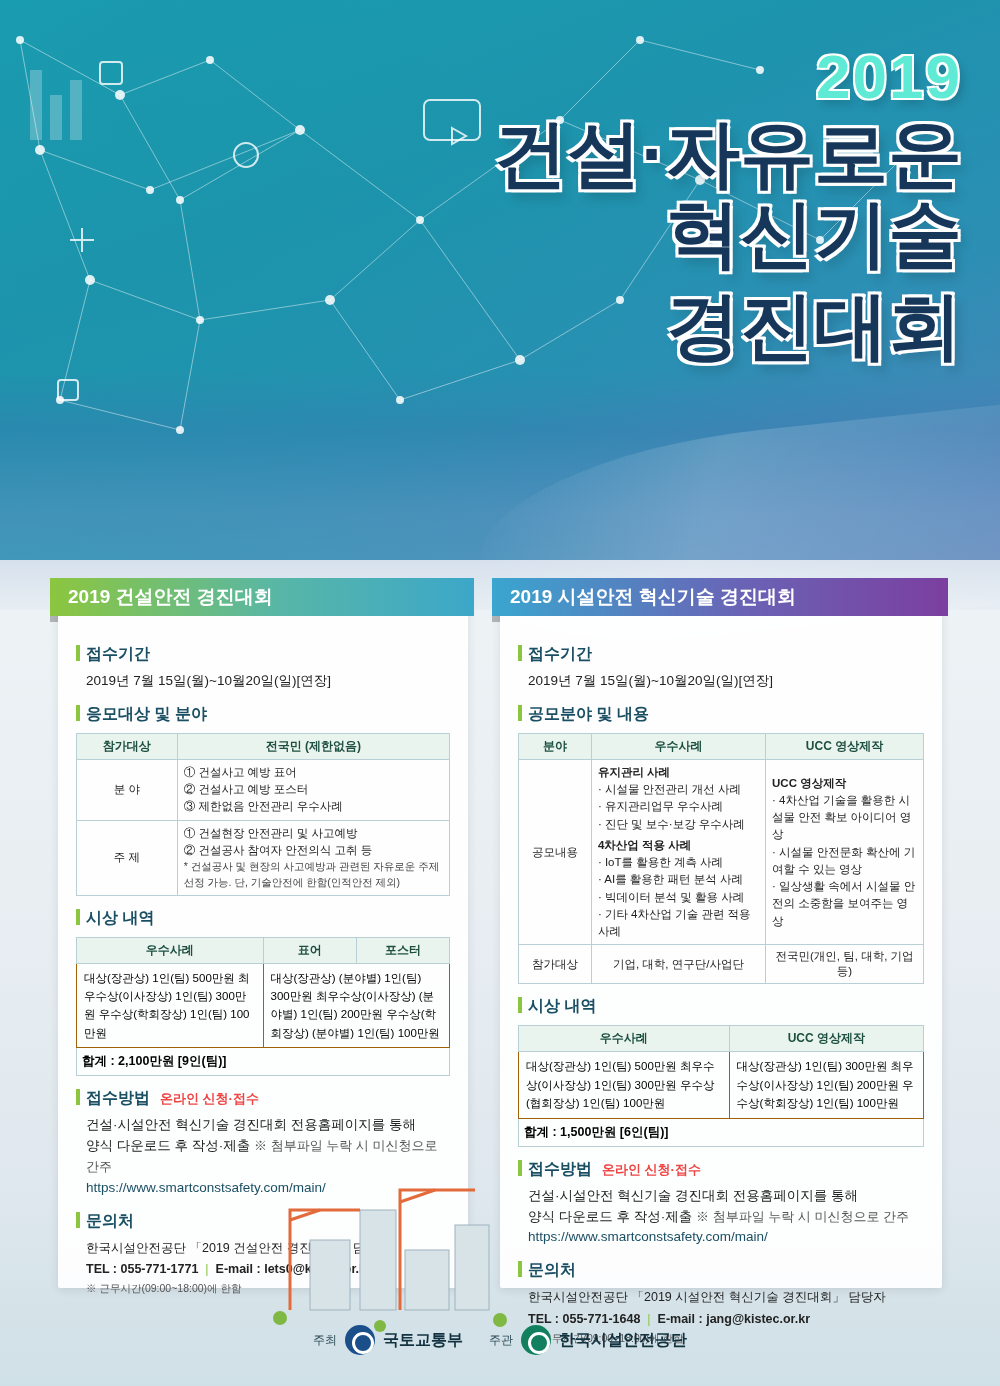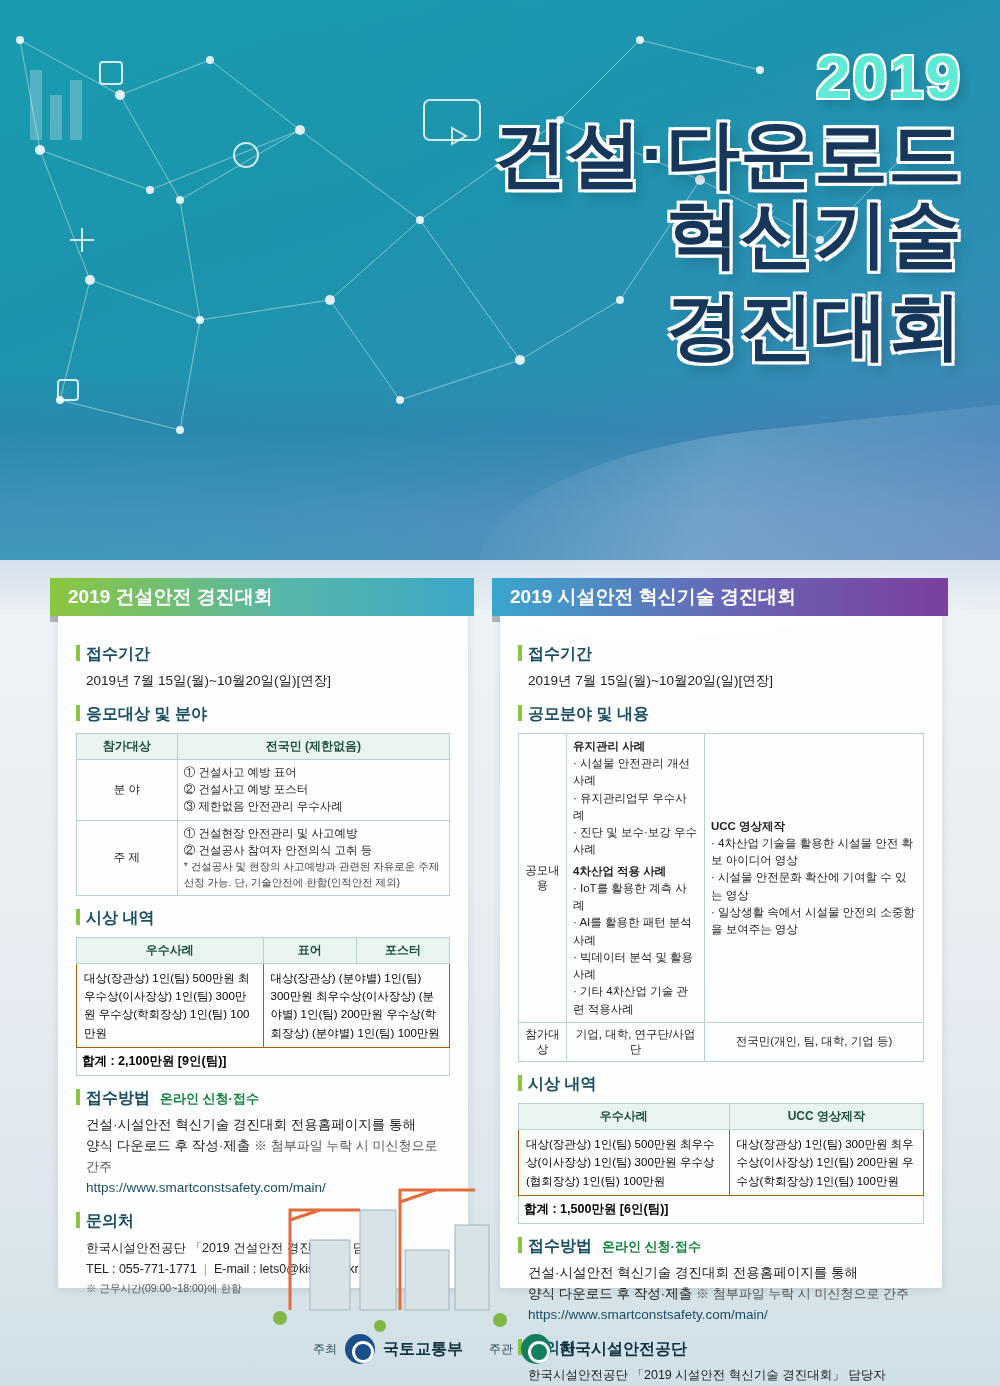--- a/index.html
+++ b/index.html
@@ -85,45 +85,45 @@
   .panel-body { padding:6px 18px 10px 18px; }
 
   .sec { margin-top:12px; }
   .sec-title {
     font-size:16px; font-weight:bold; color:#1a4f63; padding-left:10px; position:relative;
     display:flex; align-items:baseline; gap:10px;
   }
   .sec-title::before {
     content:""; position:absolute; left:0; top:1px; width:4px; height:16px; background:#8cc63f;
   }
-  .sec-title .sub { font-size:13px; font-weight:bold; color:#15803d;text-align:right; }
+  .sec-title .sub { font-size:13px; font-weight:bold; color:#ef4444;text-align:right; }
   .sec-text { font-size:13.5px; color:#222; margin-top:6px; padding-left:10px; line-height:1.55; }
   .sec-text .small { font-size:13px; color:#555; }
 
   table.t { width:100%; border-collapse:collapse; margin-top:8px; font-size:11.5px; color:#222;border-radius:31px; }
   table.t th, table.t td { border:1px solid #b9cfd6; padding:4px 6px; vertical-align:middle; }
   table.t th { background:#eaf4ee; font-weight:bold; text-align:center; color:#1d4f41; font-size:12px; }
   table.t td.c { text-align:center; }
   table.t td .li { display:block; line-height:1.5; }
   .note { font-size:10.5px; color:#444; }
 
   .award-tbl { width:100%; border-collapse:collapse; margin-top:8px; font-size:11.5px; }
   .award-tbl th { border:1px solid #b9cfd6; background:#eaf4ee; color:#1d4f41; font-weight:bold; padding:4px; text-align:center; font-size:12px;}
   .award-tbl td { border:1px solid #a16207; padding:5px 7px; line-height:1.6; }
   .award-total { border:1px solid #b9cfd6; border-top:none; text-align:left; font-weight:bold; font-size:12.5px; padding:5px; }
 
   .contact { font-size:12.5px; color:#222; line-height:1.7; padding-left:10px; margin-top:6px; }
-  .contact .tel { font-weight:normal; }
+  .contact .tel { font-weight:bold; }
   .contact .memo { font-size:10.5px; color:#555; }
   .link { color:#1a4f63; }
 
   
   .footer {
     position:absolute; left:0; right:0; bottom:22px; height:48px;
-    display:flex; align-items:flex-end; justify-content:center; gap:26px;
+    display:flex; align-items:center; justify-content:center; gap:26px;
   }
   .org { display:flex; align-items:center; gap:8px; }
   .org .lbl { font-size:12px; color:#2b4b57; }
   .org .nm { font-size:16px; font-weight:bold; color:#11313f; }
   .seal { width:30px; height:30px; border-radius:50%; background:#1a4f8a; position:relative; }
   .seal.green { background:#12805f; }
   .seal::after {
     content:""; position:absolute; left:7px; top:7px; width:16px; height:16px;
     border-radius:50%; border:3px solid #fff;
   }
@@ -182,21 +182,21 @@
   </g>
   <g opacity=".25" fill="#ffffff">
     <rect x="30" y="70" width="12" height="70"></rect>
     <rect x="50" y="95" width="12" height="45"></rect>
     <rect x="70" y="80" width="12" height="60"></rect>
   </g>
 </svg>
 
 <div class="title-block">
   <div class="t-year">2019</div>
-  <div class="t-l1">건설·다운로드</div>
+  <div class="t-l1">건설·자유로운</div>
   <div class="t-l2">혁신기술</div>
   <div class="t-l3">경진대회</div>
 </div>
 
 <div class="panel" id="panel-left">
   <div class="panel-header ph-left">2019 건설안전 경진대회</div>
   <div class="panel-body">
 
     <div class="sec">
       <div class="sec-title">접수기간</div>
@@ -296,20 +296,25 @@
 
     <div class="sec">
       <div class="sec-title">접수기간</div>
       <div class="sec-text">2019년 7월 15일(월)~10월20일(일)[연장]</div>
     </div>
 
     <div class="sec">
       <div class="sec-title">공모분야 및 내용</div>
       <table class="t">
         <tbody>
+            <tr>
+          <th style="width:18%">분야</th>
+          <th style="width:43%">우수사례</th>
+          <th style="width:39%">UCC 영상제작</th>
+        </tr>
         <tr>
           <td class="c">공모내용</td>
           <td>
             <span class="li" style="font-weight:bold">유지관리 사례</span>
             <span class="li">· 시설물 안전관리 개선 사례</span>
             <span class="li">· 유지관리업무 우수사례</span>
             <span class="li">· 진단 및 보수·보강 우수사례</span>
             <span class="li" style="font-weight:bold; margin-top:4px">4차산업 적용 사례</span>
             <span class="li">· IoT를 활용한 계측 사례</span>
             <span class="li">· AI를 활용한 패턴 분석 사례</span>

